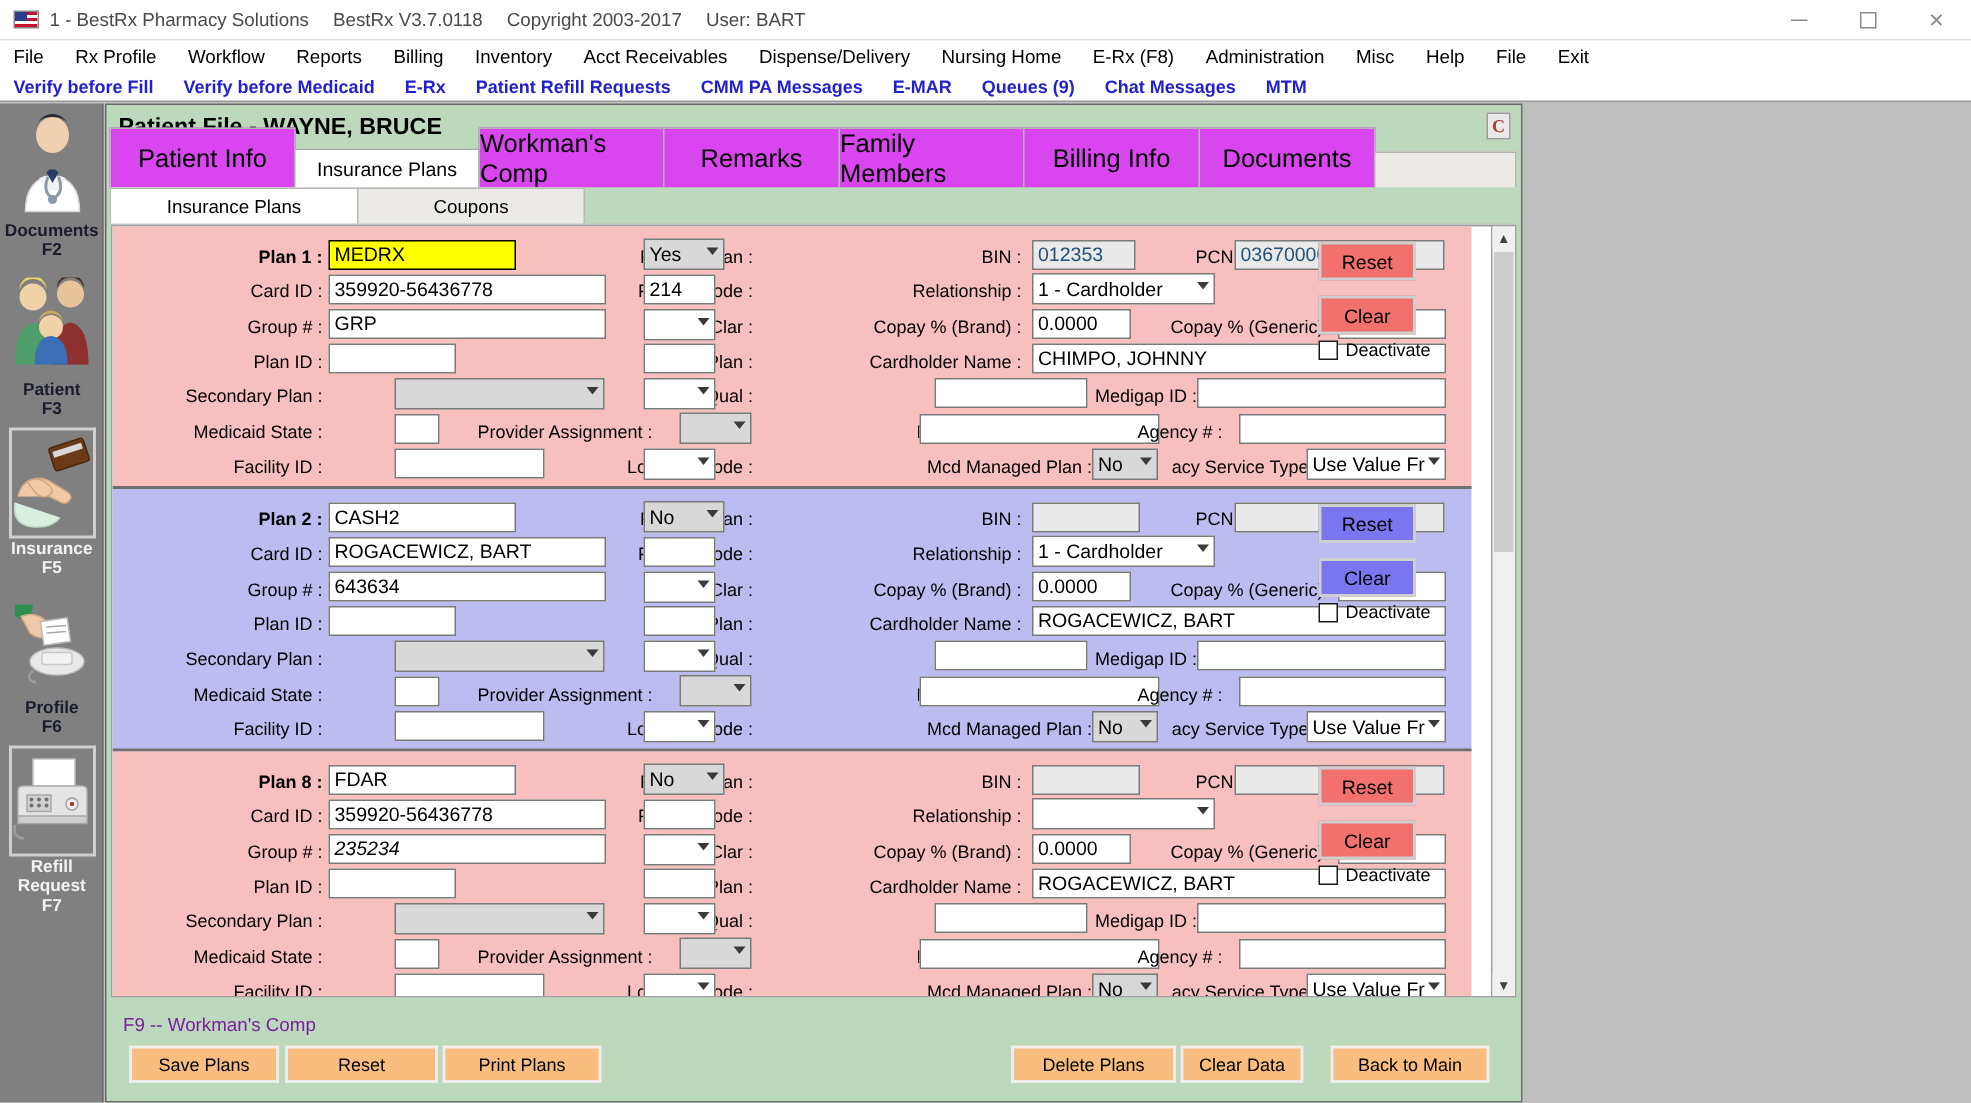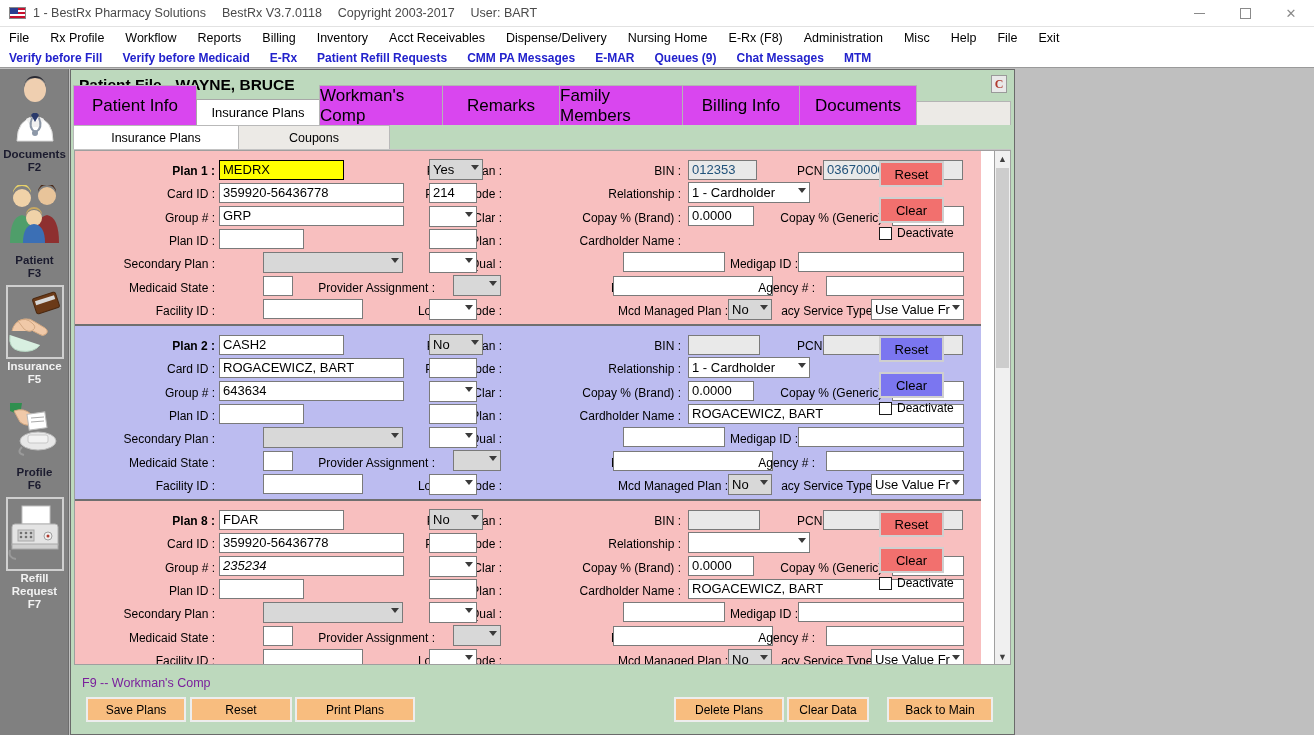--- a/index.html
+++ b/index.html
@@ -367,20 +367,21 @@
     <div class="fld ro" style="left:613px; top:9px; width:69px;">012353</div>
     <div class="lbl" style="right:152px; top:13px;">PCN :</div>
     <div class="fld ro" style="left:748px; top:9px; width:140px;">03670000</div>
     <div class="sel" style="left:613px; top:31px; width:122px;">
             <span>1 - Cardholder</span>
             <span class="arw"></span>
           </div>
     <div class="fld " style="left:613px; top:55px; width:66px;">0.0000</div>
     <div class="lbl" style="right:92px; top:60px;">Copay % (Generic) :</div>
     <div class="fld " style="left:817px; top:55px; width:72px;">0.0000</div>
+    <div class="fld " style="left:613px; top:78px; width:276px;">CHIMPO, JOHNNY</div>
     <div class="fld " style="left:548px; top:101px; width:102px;"></div>
     <div class="lbl" style="right:183px; top:106px;">Medigap ID :</div>
     <div class="fld " style="left:723px; top:101px; width:166px;"></div>
     <div class="fld " style="left:538px; top:125px; width:160px;"></div>
     <div class="lbl" style="right:166px; top:130px;">Agency # :</div>
     <div class="fld " style="left:751px; top:125px; width:138px;"></div>
 
     <div class="lbl" style="right:253px; top:153px;">Mcd Managed Plan :</div>
     <div class="sel grey" style="left:653px; top:148px; width:44px;">
             <span>No</span>
@@ -593,21 +594,21 @@
       <div class="arr">▲</div>
       <div class="thumb"></div>
       <div class="arr bot">▼</div>
     </div>
 
     <div class="bottombar">
       <div class="f9">F9 -- Workman's Comp</div>
       <div id="bottom-buttons">
           <div class="bbtn" style="left: 12px; top: 29px; width: 100px;">Save Plans</div>
           <div class="bbtn" style="left: 116px; top: 29px; width: 102px;">Reset</div>
-          <div class="bbtn" style="left: 221px; top: 29px; width: 120px;">Print Plans</div>
+          <div class="bbtn" style="left: 221px; top: 29px; width: 106px;">Print Plans</div>
           <div class="bbtn" style="left: 600px; top: 29px; width: 110px;">Delete Plans</div>
           <div class="bbtn" style="left: 713px; top: 29px; width: 82px;">Clear Data</div>
           <div class="bbtn" style="left: 813px; top: 29px; width: 106px;">Back to Main</div>
         </div>
     </div>
   </div>
 
 </div>
 
 </body></html>

